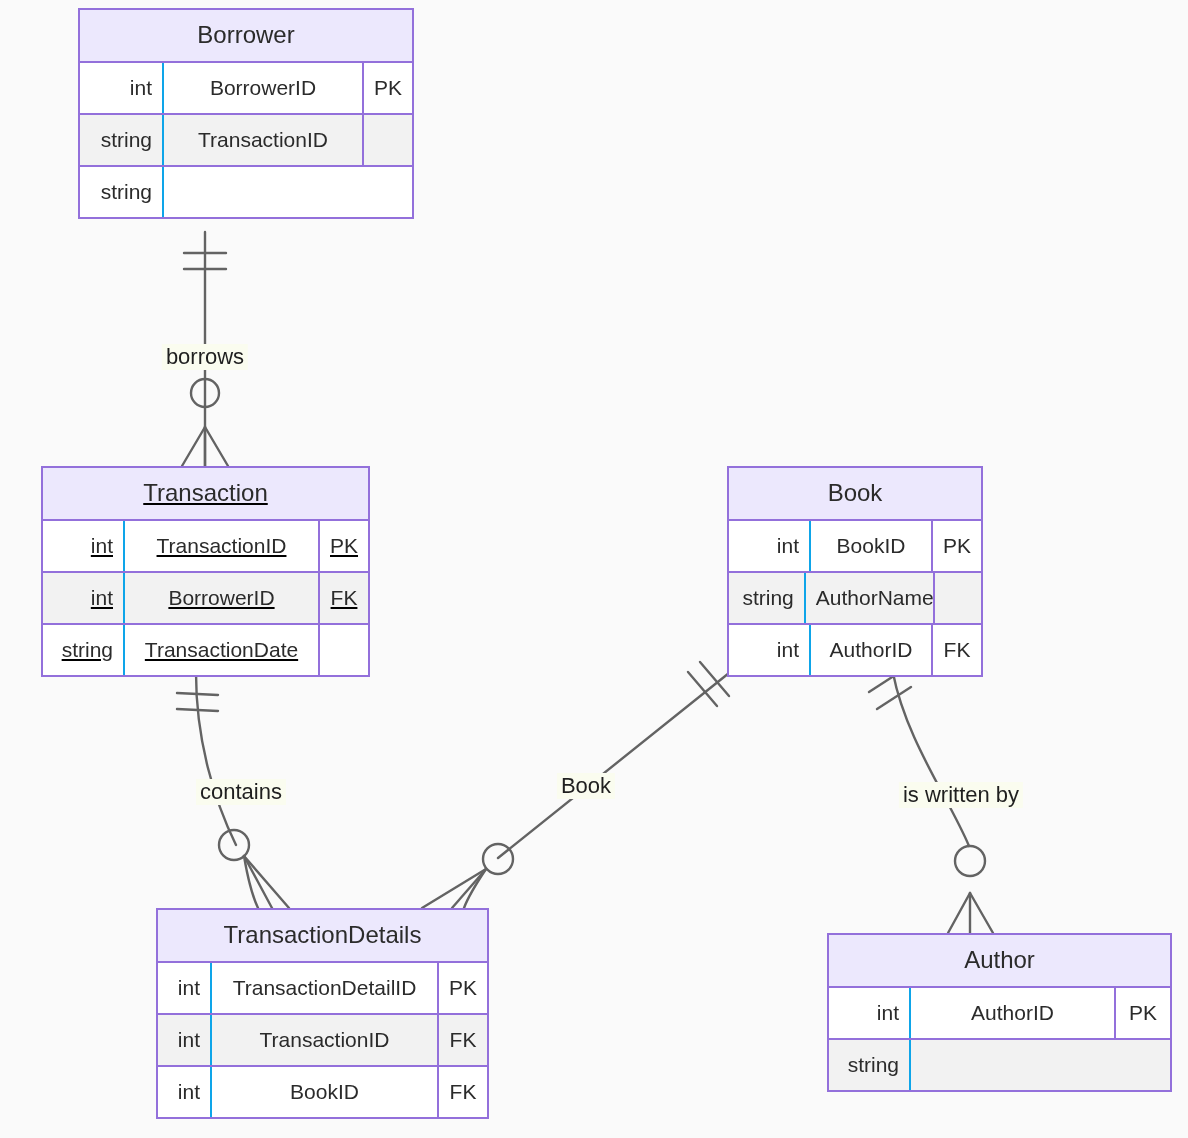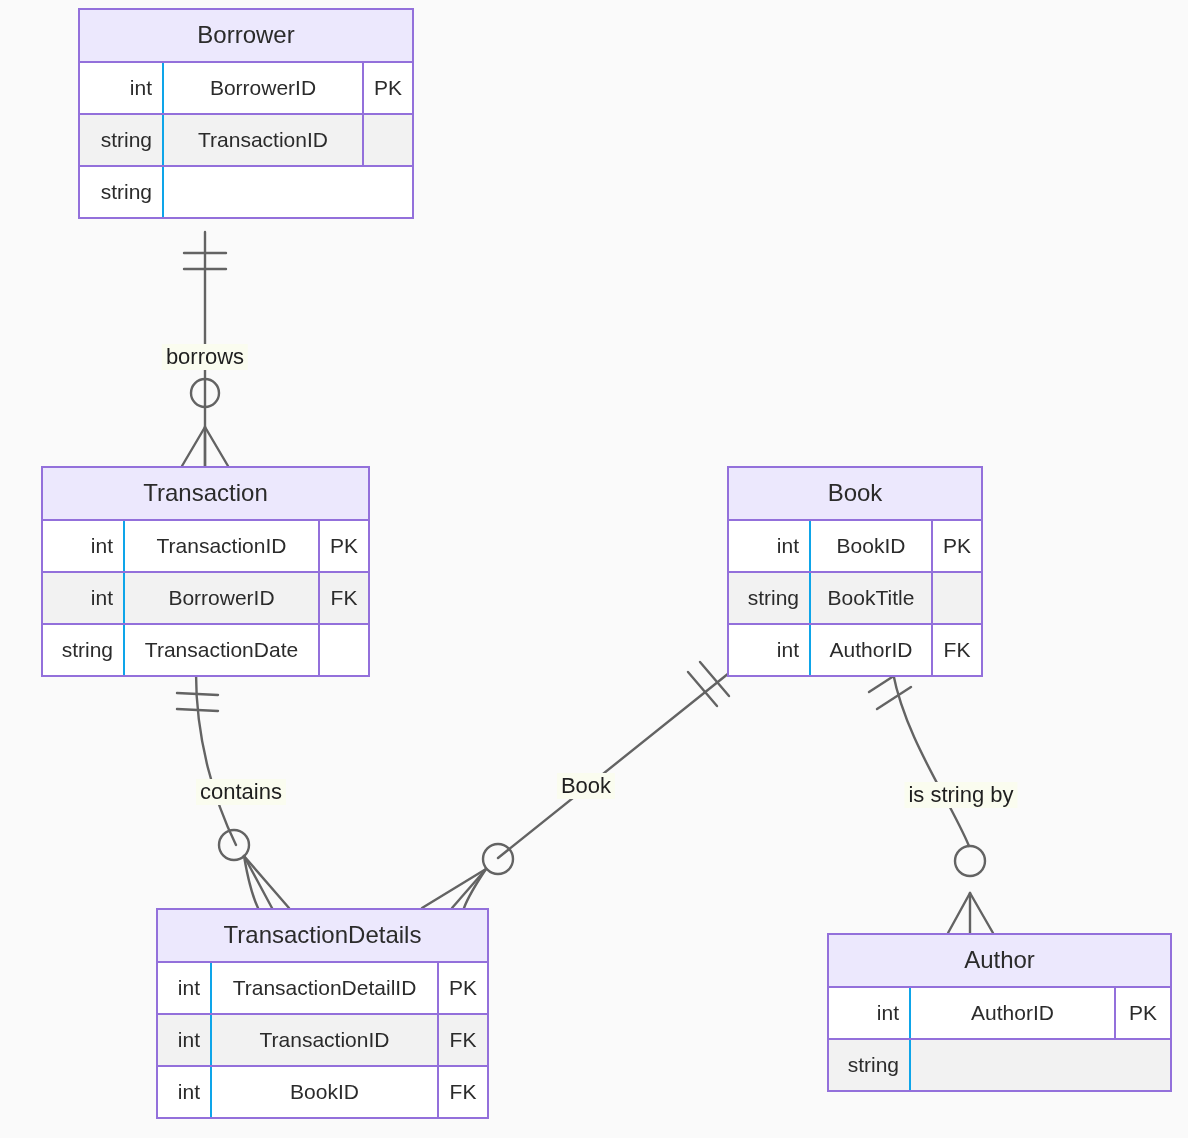--- a/index.html
+++ b/index.html
@@ -150,21 +150,21 @@
       <div class="cell type" style="width:84px;">string</div>
       <div class="cell name">TransactionID</div>
       <div class="cell key" style="width:48px;"></div>
     </div>
     <div class="attr-row odd">
       <div class="cell type" style="width:84px;">string</div>
       <div class="cell key" style="width:48px;"></div>
     </div>
   </div>
 
-  <div class="entity" style="left:41px; top:466px; width:329px;">
+  <div class="entity" style="left:41px; top:466px; width:329px;text-decoration:underline;">
     <div class="entity-title">Transaction</div>
     <div class="attr-row odd">
       <div class="cell type" style="width:82px;">int</div>
       <div class="cell name">TransactionID</div>
       <div class="cell key" style="width:48px;">PK</div>
     </div>
     <div class="attr-row even">
       <div class="cell type" style="width:82px;">int</div>
       <div class="cell name">BorrowerID</div>
       <div class="cell key" style="width:48px;">FK</div>
@@ -178,21 +178,21 @@
 
   <div class="entity" style="left:727px; top:466px; width:256px;">
     <div class="entity-title">Book</div>
     <div class="attr-row odd">
       <div class="cell type" style="width:82px;">int</div>
       <div class="cell name">BookID</div>
       <div class="cell key" style="width:48px;">PK</div>
     </div>
     <div class="attr-row even">
       <div class="cell type" style="width:82px;">string</div>
-      <div class="cell name">BookTitle</div>
+      <div class="cell name">AuthorName</div>
       <div class="cell key" style="width:48px;"></div>
     </div>
     <div class="attr-row odd">
       <div class="cell type" style="width:82px;">int</div>
       <div class="cell name">AuthorID</div>
       <div class="cell key" style="width:48px;">FK</div>
     </div>
   </div>
 
   <div class="entity" style="left:156px; top:908px; width:333px;">
@@ -226,15 +226,15 @@
       <div class="cell key" style="width:54px;"></div>
     </div>
   </div>
 
   <div class="rel-label" style="left:205px; top:345px;margin-top:12px;">borrows</div>
 
   <div class="rel-label" style="left:217px; top:792px;margin-left:24px;">contains</div>
 
   <div class="rel-label" style="left:586px; top:786px;">Book</div>
 
-  <div class="rel-label" style="left:961px; top:795px;">is string by</div>
+  <div class="rel-label" style="left:961px; top:795px;">is written by</div>
 
 </div>
 
 </body></html>

